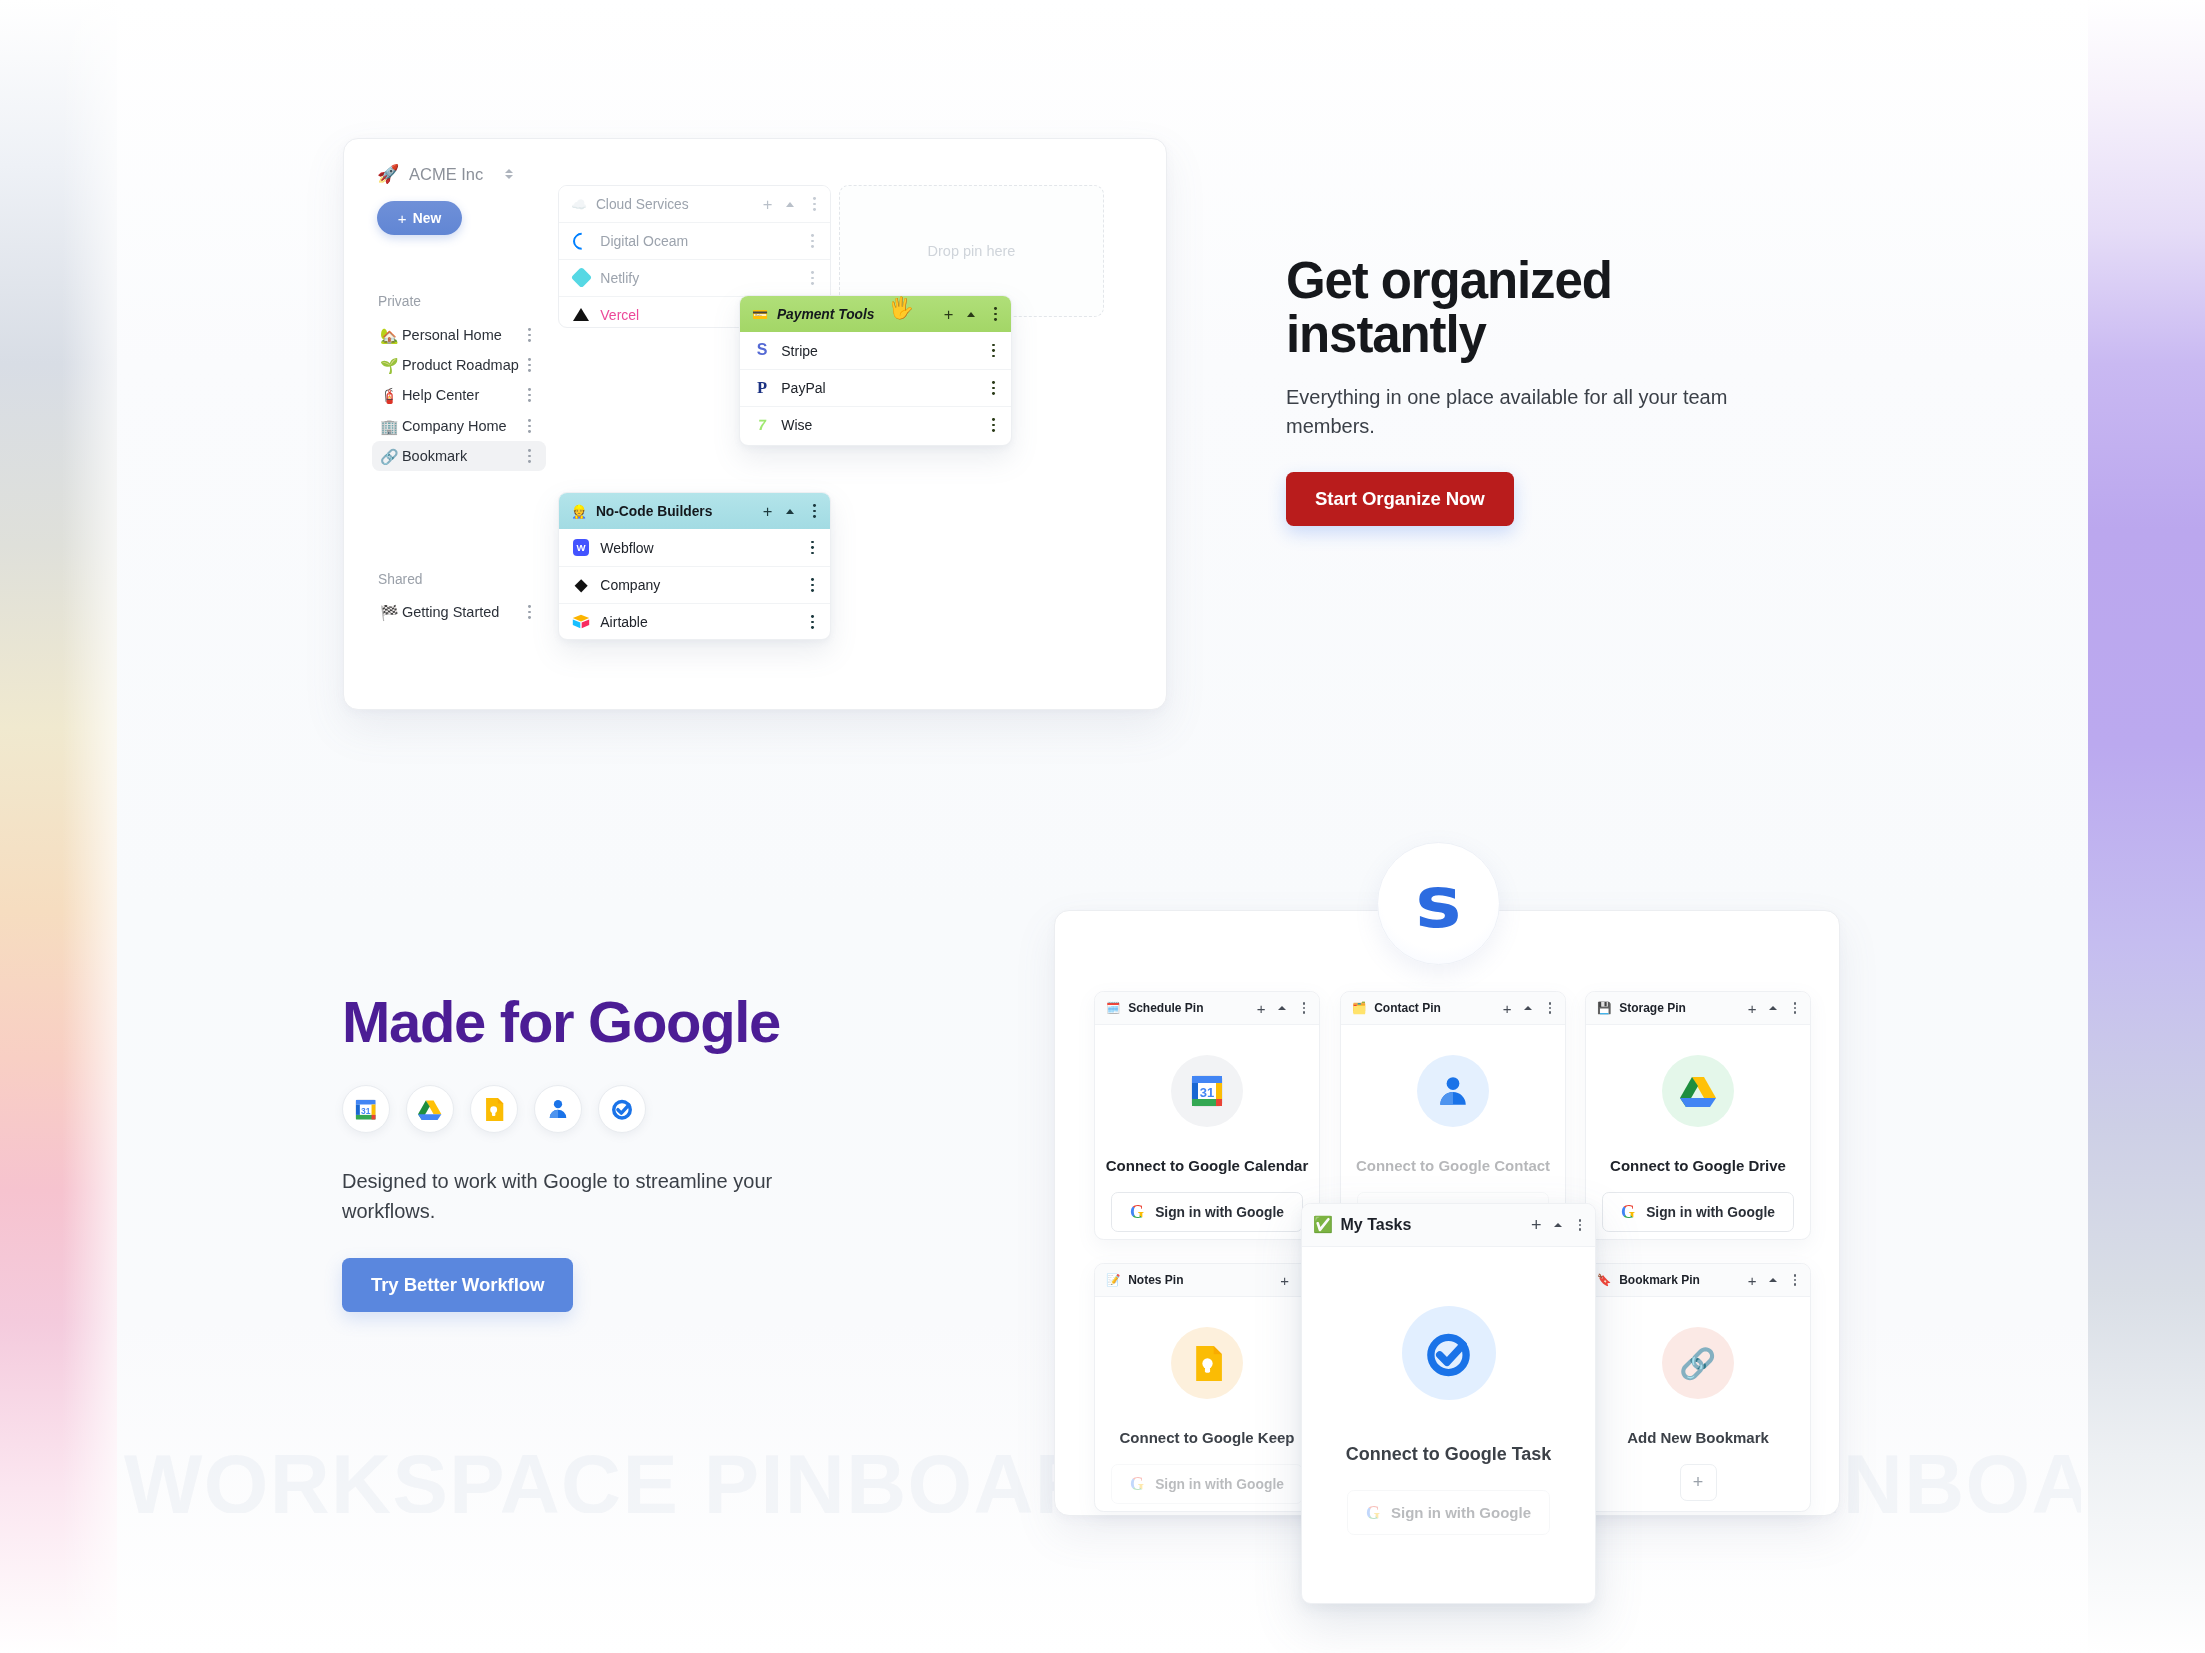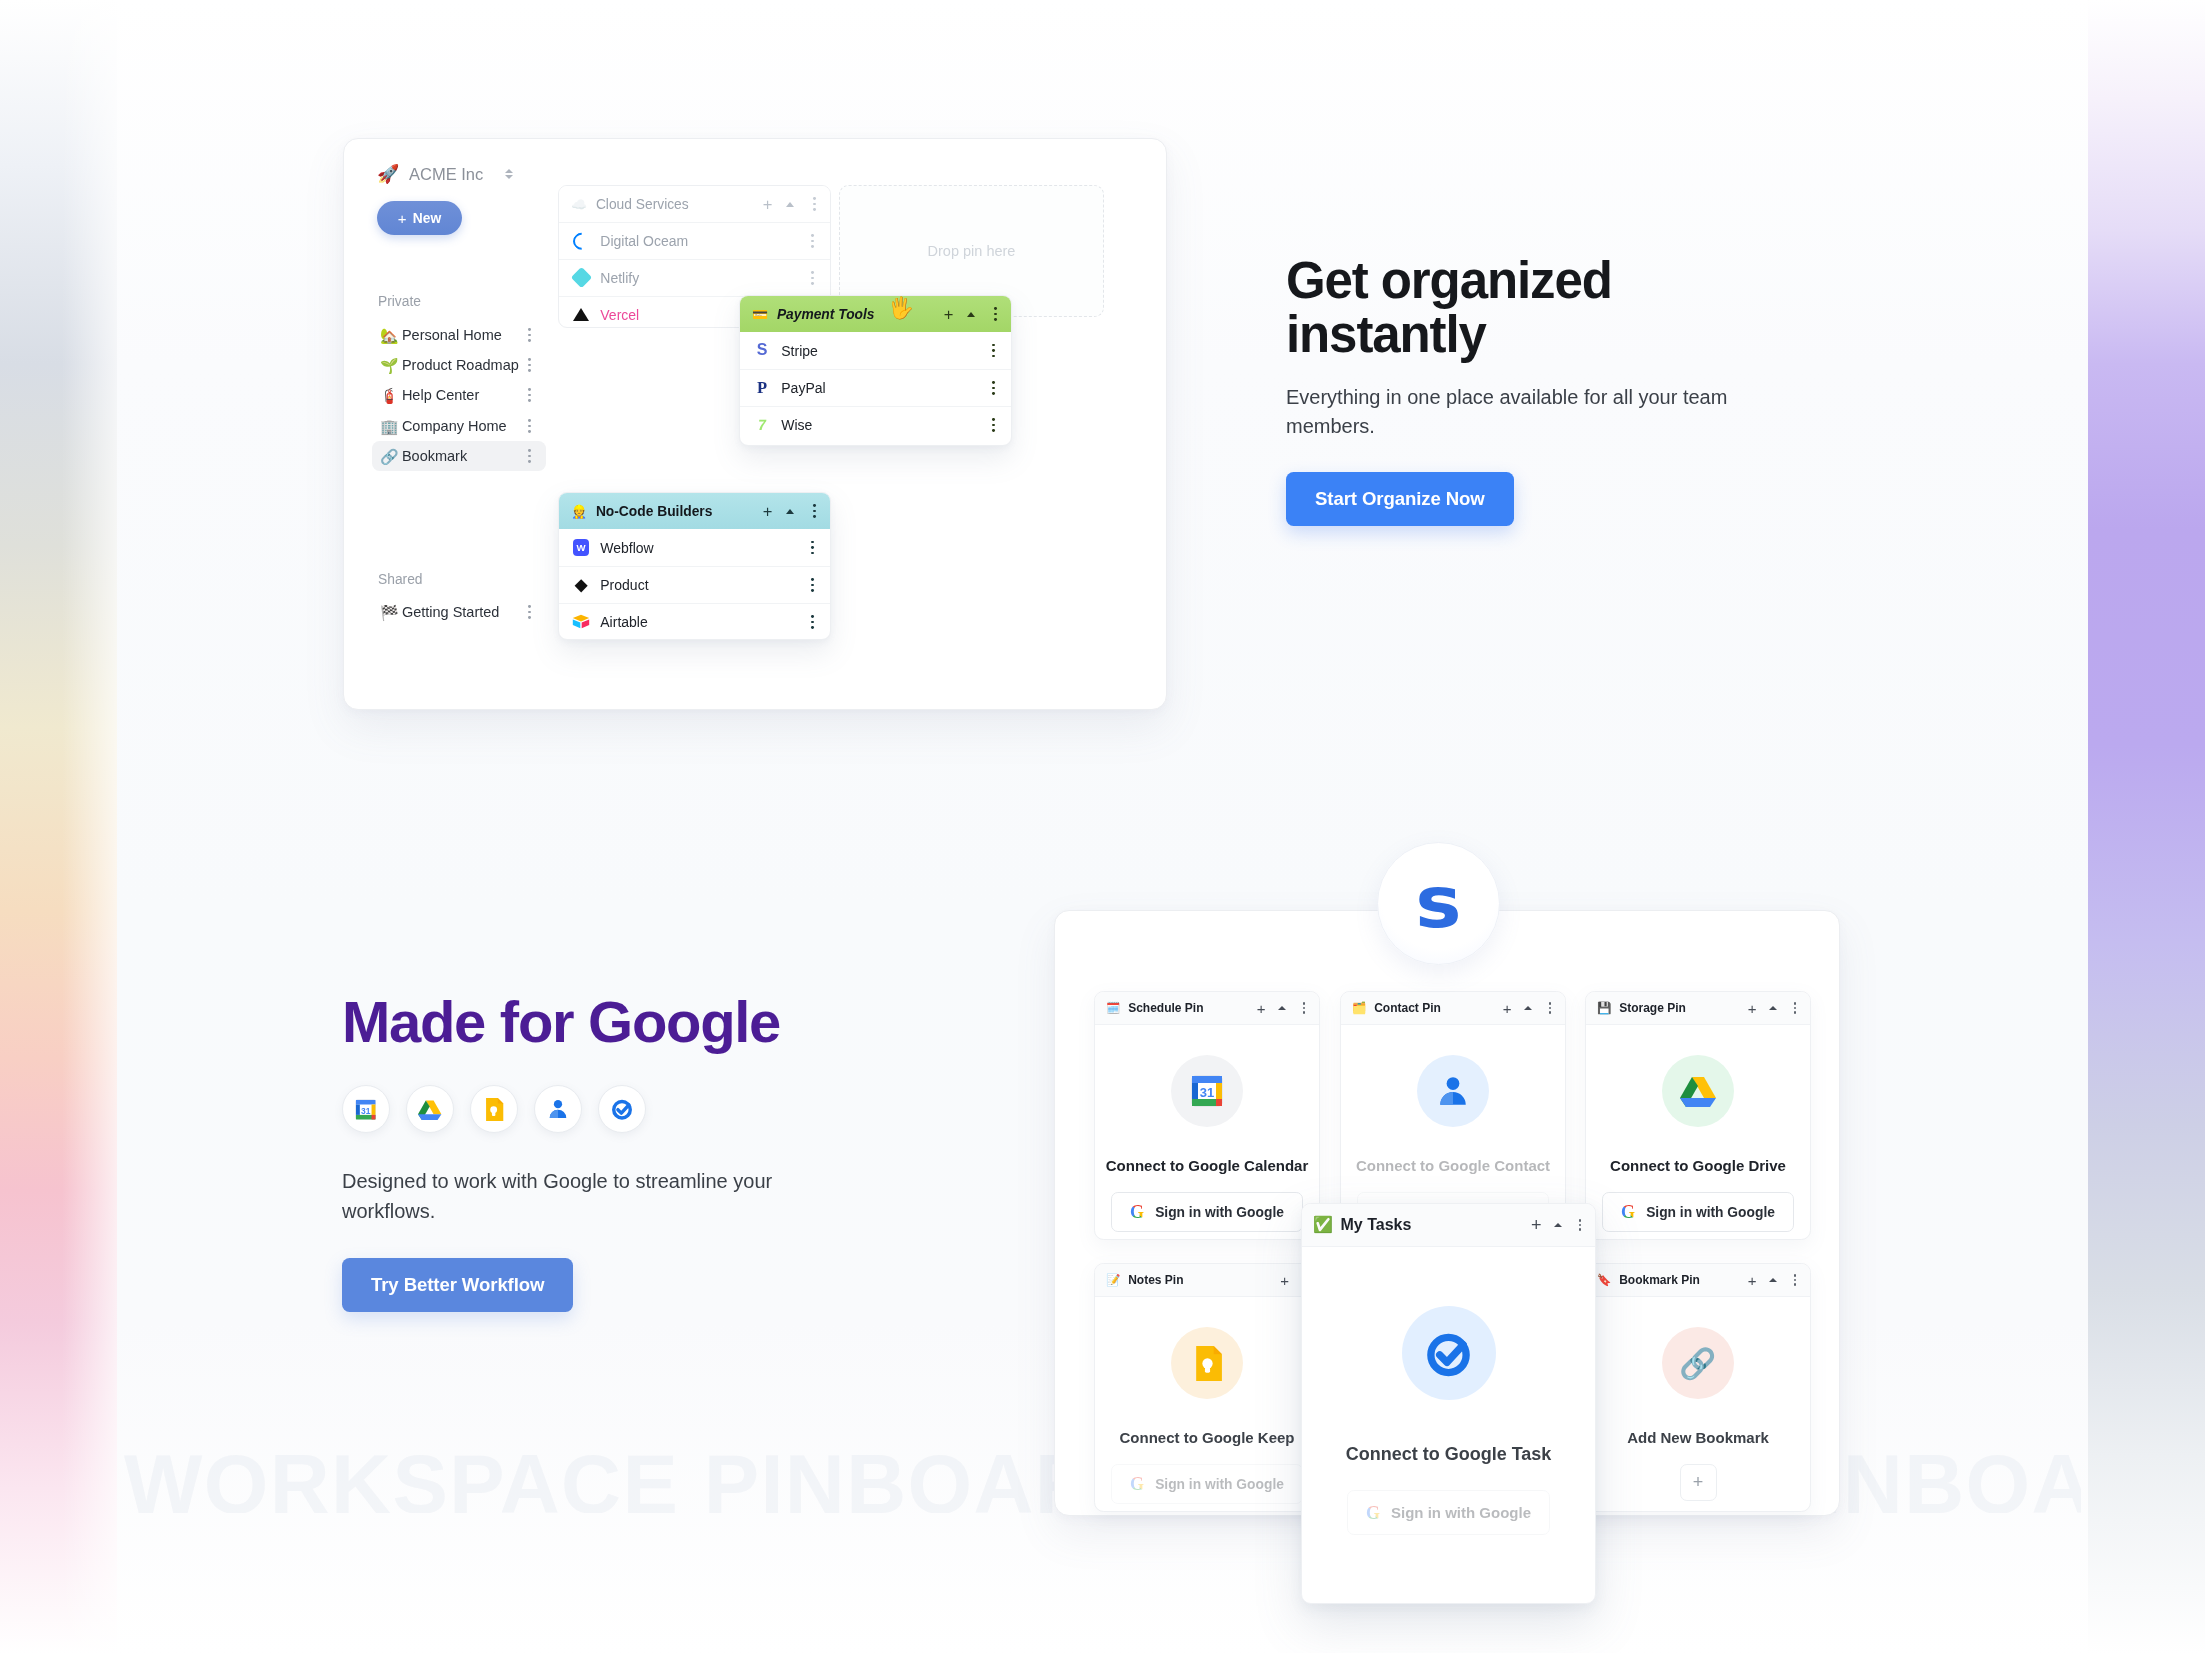--- a/index.html
+++ b/index.html
@@ -158,21 +158,21 @@
 
   
   #hero1-copy { position:absolute; left: 1286px; top: 254px; width: 482px; }
   .h1 { font-size: 51px; line-height: 1.06; font-weight: 700; letter-spacing: -1.1px; color: #16181c; }
   .lede { margin-top: 20.7px; font-size: 20px; line-height: 1.47; color: #3b4048; font-weight: 400; }
   .cta {
     display: inline-flex; align-items:center; justify-content:center; margin-top: 30px;
     height: 54px; padding: 0 29px; border-radius: 7.6px; color:#fff;
     font-size: 18.6px; font-weight: 700; letter-spacing: -0.1px;
   }
-  #cta-start { background: #3b82f6; box-shadow: 0 6.9px 18px rgba(37,99,235,0.22); }
+  #cta-start { background: #b91c1c; box-shadow: 0 6.9px 18px rgba(37,99,235,0.22); }
 
   
   #sec2-copy { position:absolute; left: 342px; top: 992px; width: 496px; }
   .h2 { font-size: 58px; line-height: 1.04; font-weight: 700; letter-spacing: -1.3px; color:#4c1d95; }
   .gicons { margin-top: 33px; display:flex; gap: 16px; }
   .gcirc { width: 48px; height: 48px; border-radius: 50%; background:#fff;
      border:0.7px solid #e9ecf0; box-shadow: 0 2.8px 8.3px rgba(120,130,150,0.10);
      display:flex; align-items:center; justify-content:center; }
   .lede2 { margin-top: 34px; font-size: 20px; line-height: 1.47; color:#3b4048; }
   #cta-workflow { background:#5a87de; box-shadow: 0 6.9px 18px rgba(90,135,222,0.22); margin-top: 32px; }
@@ -450,21 +450,21 @@
       <span class="kebab">
           <span></span>
           <span></span>
           <span></span>
         </span>
     </div>
     <div class="lrow">
       <span class="ri">
           <span class="g-framer">◆</span>
         </span>
-      <span class="rt">Product</span>
+      <span class="rt">Company</span>
       <span class="kebab">
           <span></span>
           <span></span>
           <span></span>
         </span>
     </div>
     <div class="lrow">
       <span class="ri">
         <svg width="18" height="15" viewBox="0 0 26 22">
             <polygon points="13,1 25,6 13,11 1,6" fill="#fcb400"></polygon>

